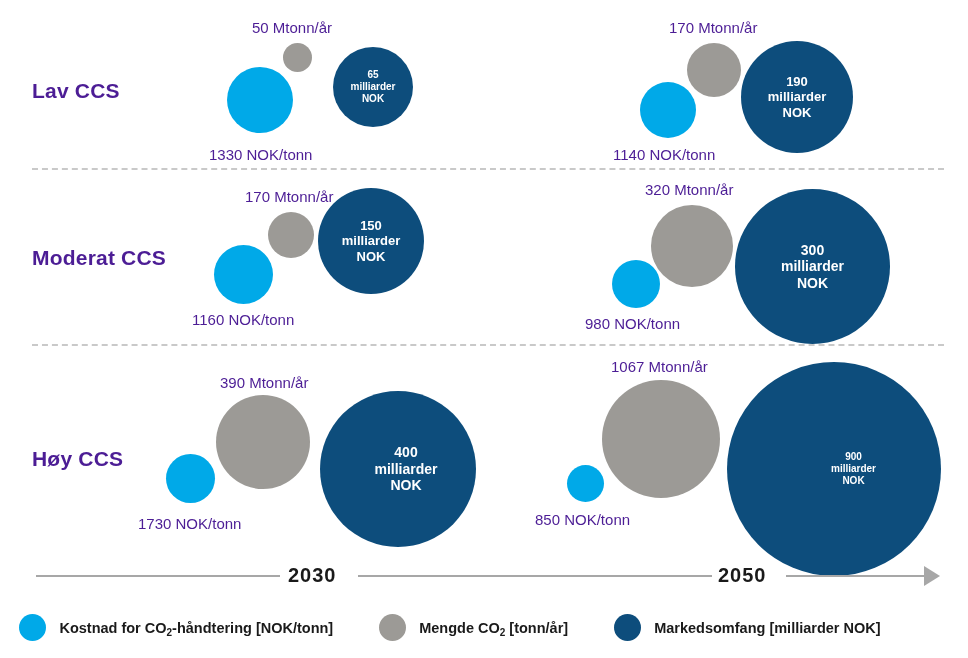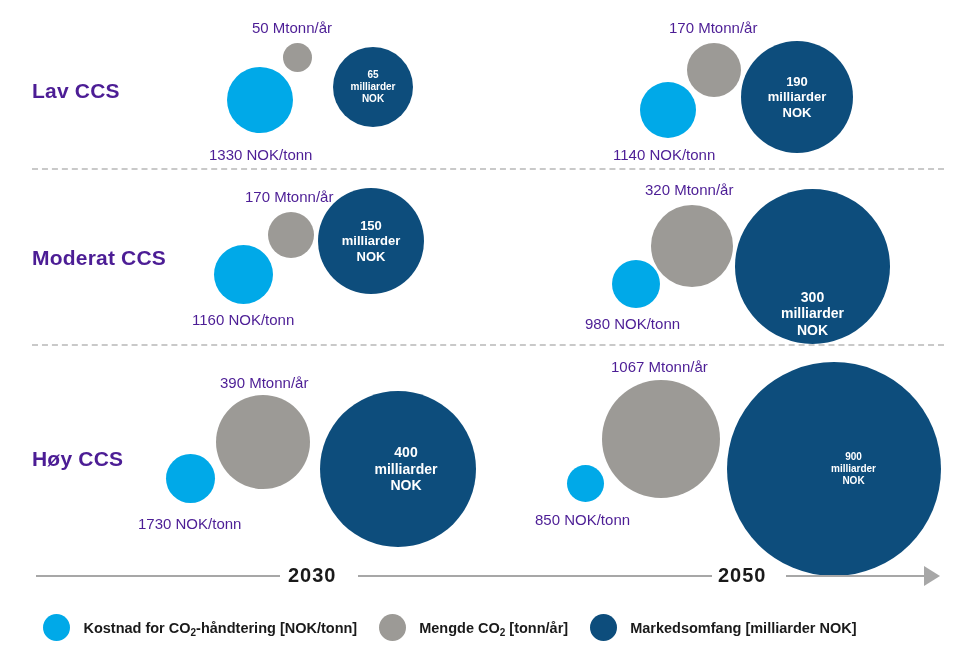--- a/index.html
+++ b/index.html
@@ -97,21 +97,21 @@
 
   
   .legend {
     position: absolute;
     top: 614px;
     left: 0;
     width: 900px;
     display: flex;
     justify-content: center;
     align-items: center;
-    gap: 22px;
+    gap: 46px;
   }
   .legend-item {
     display: flex;
     align-items: center;
     gap: 13px;
   }
   .legend-dot {
     width: 27px;
     height: 27px;
     border-radius: 50%;
@@ -179,21 +179,21 @@
       <div>milliarder</div>
       <div>NOK</div>
     </div>
   </div>
 
   <div class="callout" style="left:645px; top:181px;">320 Mtonn/år</div>
   <div class="bubble vol" style="left:651px; top:205px; width:82px; height:82px;"></div>
   <div class="bubble cost" style="left:612px; top:260px; width:48px; height:48px;"></div>
   <div class="callout" style="left:585px; top:315px;">980 NOK/tonn</div>
   <div class="bubble market" style="left:735px; top:189px; width:155px; height:155px;">
-    <div class="bubble-text" style="font-size:14px;margin-top:47px;">
+    <div class="bubble-text" style="font-size:14px;">
       <div>300</div>
       <div>milliarder</div>
       <div>NOK</div>
     </div>
   </div>
 
   <div class="callout" style="left:220px; top:374px;">390 Mtonn/år</div>
   <div class="bubble vol" style="left:216px; top:395px; width:94px; height:94px;"></div>
   <div class="bubble cost" style="left:166px; top:454px; width:49px; height:49px;"></div>
   <div class="callout" style="left:138px; top:515px;">1730 NOK/tonn</div>

